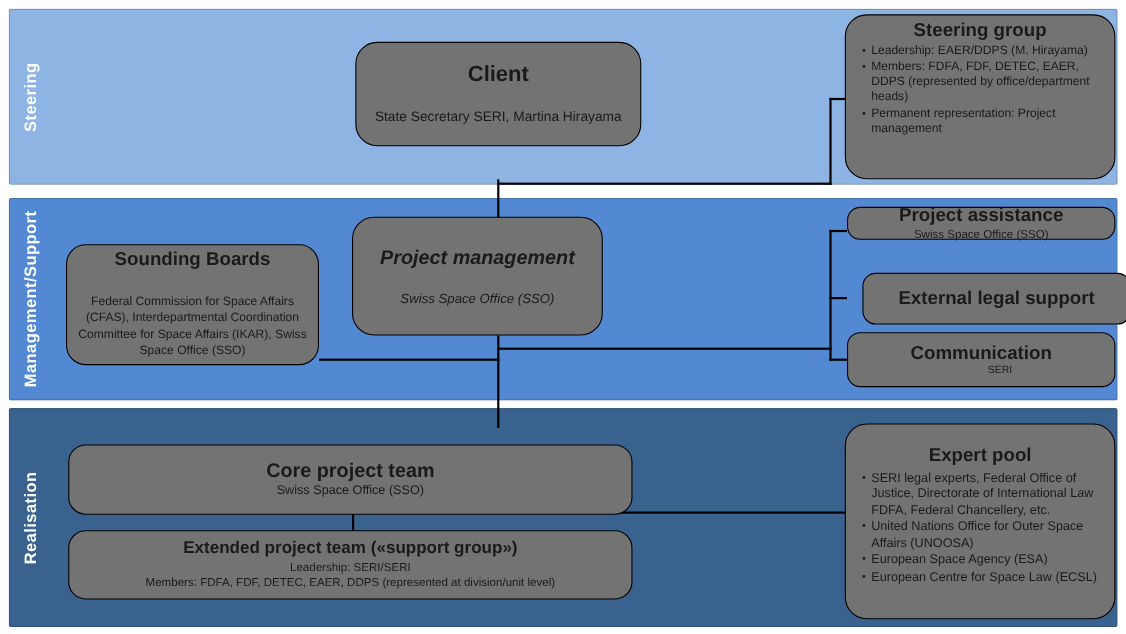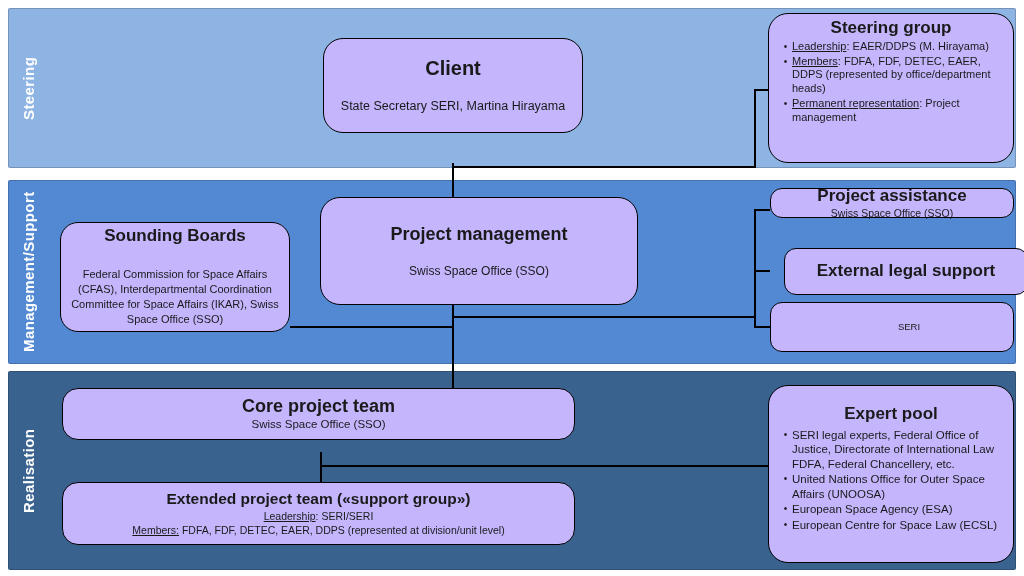--- a/index.html
+++ b/index.html
@@ -11,39 +11,39 @@
   .band { position:absolute; border-radius:2px; border:1px solid rgba(0,0,0,0.18); box-sizing:border-box; }
   .band-label {
     position:absolute; left:6px; top:0; height:100%; width:26px;
     display:flex; align-items:center; justify-content:center;
     writing-mode:vertical-rl; transform:rotate(180deg);
     color:#ffffff; font-weight:bold; font-size:15px; letter-spacing:0.4px;
     white-space:nowrap;
   }
   .line { position:absolute; background:#000000; }
   .box {
-    position:absolute; background:#c4b5fd; border:1.5px solid #000000;
+    position:absolute; background:#737373; border:1.5px solid #000000;
     box-sizing:border-box; display:flex; flex-direction:column;
     align-items:center; justify-content:center; text-align:center;
   }
   .box.top-align { justify-content:flex-start; }
   .title-xl { font-size:20px; font-weight:bold; line-height:1.15; }
   .title-lg { font-size:18px; font-weight:bold; line-height:1.15; }
   .title-md { font-size:17px; font-weight:bold; line-height:1.1; }
   .title-sm { font-size:15.5px; font-weight:bold; line-height:1.2; }
   .subtitle { font-size:12px; line-height:1.2; margin-top:19px; }
   .subtitle-sm { font-size:10.5px; line-height:1.15; margin-top:1px; }
   .subtitle-xs { font-size:9.5px; line-height:1.1; margin-top:1px;margin-left:34px; }
   .body-sm { font-size:11px; line-height:1.35; margin-top:21px; padding:0 8px; }
   .bullets { width:100%; padding:1px 8px 2px 10px; box-sizing:border-box; }
   .bullet-row { display:flex; text-align:left; margin-top:1px; }
   .bullet-dot { width:13px; flex:0 0 13px; text-align:center; font-size:10px; line-height:1.3; }
   .bullet-text { flex:1; font-size:11px; line-height:1.26; }
   .bullet-text.bt-lg { font-size:11.5px; }
-  .u { text-decoration:underline; }
+  .u { }
   .ext-line { font-size:10.5px; line-height:1.35; }
 </style>
 </head>
 <body>
 
 <div class="page">
 
   <div class="band" style="left: 8px; top: 8px; width: 1008px; height: 160px; background-color: rgb(142, 180, 227);">
     <div class="band-label">Steering</div>
   </div>
@@ -93,39 +93,40 @@
         <span class="bullet-text"><span class="u">Permanent representation</span><span>: Project management</span></span>
       </div>
     </div>
   </div>
 
   <div class="box" style="left:60px; top:222px; width:230px; height:110px; border-radius:18px;">
     <div class="title-md">Sounding Boards</div>
     <div class="body-sm">Federal Commission for Space Affairs (CFAS), Interdepartmental Coordination Committee for Space Affairs (IKAR), Swiss Space Office (SSO)</div>
   </div>
 
-  <div class="box" style="left:320px; top:197px; width:318px; height:108px; border-radius:20px;">
+  <div class="box" style="left:320px; top:197px; width:228px; height:108px; border-radius:20px;font-style:italic;">
     <div class="title-lg">Project management</div>
     <div class="subtitle">Swiss Space Office (SSO)</div>
   </div>
 
   <div class="box" style="left:770px; top:188px; width:244px; height:30px; border-radius:12px;">
     <div class="title-md">Project assistance</div>
     <div class="subtitle-sm">Swiss Space Office (SSO)</div>
   </div>
 
   <div class="box" style="left:784px; top:248px; width:244px; height:47px; border-radius:12px;">
     <div class="title-md">External legal support</div>
   </div>
 
   <div class="box" style="left:770px; top:302px; width:244px; height:50px; border-radius:12px;">
+    <div class="title-md">Communication</div>
     <div class="subtitle-xs">SERI</div>
   </div>
 
-  <div class="box" style="left:62px; top:388px; width:513px; height:52px; border-radius:16px;">
+  <div class="box" style="left:62px; top:404px; width:513px; height:64px; border-radius:16px;">
     <div class="title-lg">Core project team</div>
     <div class="subtitle" style="font-size:11.5px; margin-top:2px;">Swiss Space Office (SSO)</div>
   </div>
 
   <div class="box" style="left:62px; top:482px; width:513px; height:63px; border-radius:16px;">
     <div class="title-sm">Extended project team («support group»)</div>
     <div class="ext-line"><span class="u">Leadership</span><span>: SERI/SERI</span></div>
     <div class="ext-line"><span class="u">Members:</span><span> FDFA, FDF, DETEC, EAER, DDPS (represented at division/unit level)</span></div>
   </div>
 

